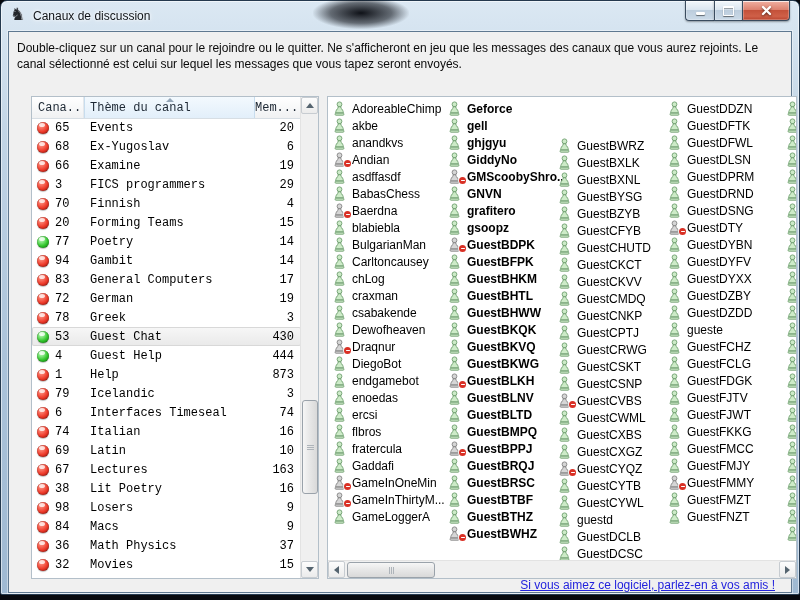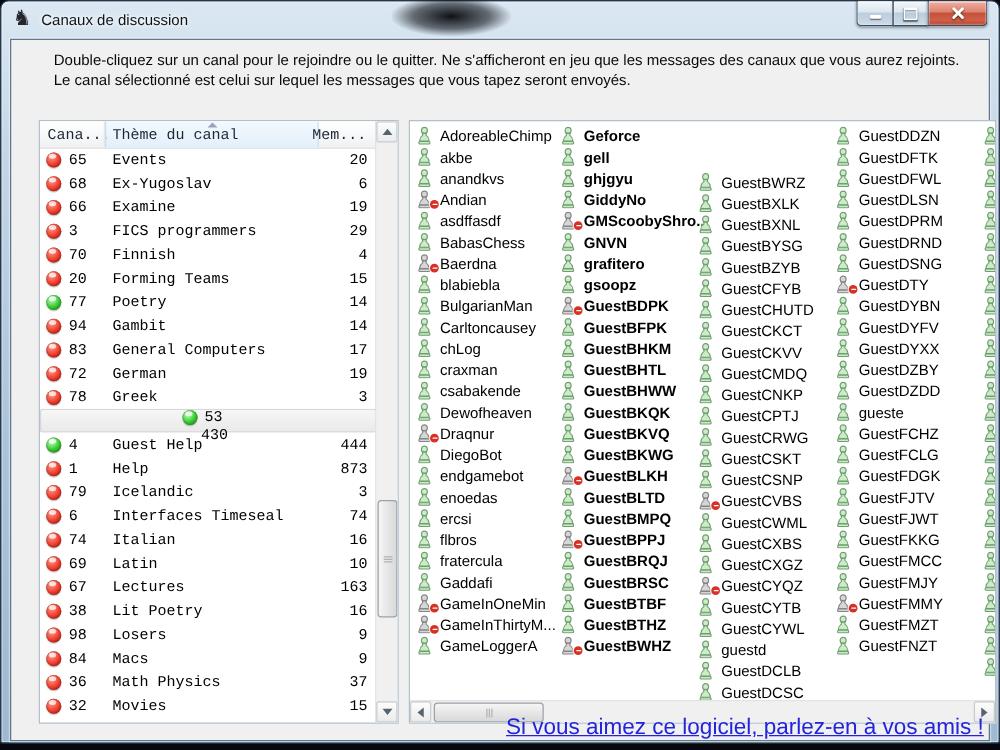--- a/index.html
+++ b/index.html
@@ -46,39 +46,39 @@
     box-shadow:0 1px 1px rgba(0,0,0,.5),inset 0 1px 1px rgba(0,0,0,.35);}
   .glyph-close{filter:drop-shadow(0 1px 1px rgba(0,0,0,.55));}
   
   .client{
     position:absolute;left:7px;top:30px;width:782px;height:560px;
     background:#f0f0f0;border:1px solid #5f7890;
     box-shadow:0 0 0 1px rgba(255,255,255,.4);
   }
   .instructions{
     position:absolute;left:8px;top:9px;right:20px;
-    font-size:12px;line-height:1.32;color:#0a0a0a;margin-left:26px;
+    font-size:12px;line-height:1.32;color:#0a0a0a;
   }
   .panel{position:absolute;background:#fff;border:1px solid #b3bfc9;}
   
   .channels-panel{left:22px;top:64px;width:286px;height:481px;overflow:hidden;font-family:Liberation Mono, monospace;}
   .ch-header{position:absolute;left:0;top:0;height:21px;width:269px;display:flex;
     background:linear-gradient(180deg,#ffffff,#f6f7f8 60%,#f0f1f2);border-bottom:1px solid #d7dee4;}
   .hcell{font-size:12px;color:#1c2733;display:flex;align-items:center;position:relative;
     border-right:1px solid #e4e8ec;}
   .hcell.h1{width:52px;padding-left:6px;box-sizing:border-box;}
   .hcell.h2{width:171px;padding-left:5px;box-sizing:border-box;
     background:linear-gradient(180deg,#f3f9fe,#e2effa);border-right:1px solid #c8ddee;border-left:1px solid #c8ddee;}
-  .hcell.h3{width:46px;justify-content:flex-end;padding-right:8px;box-sizing:border-box;border-right:none;}
+  .hcell.h3{width:46px;justify-content:flex-start;padding-right:8px;box-sizing:border-box;border-right:none;}
   .sort-arrow{position:absolute;top:1px;left:50%;margin-left:-4px;width:0;height:0;
     border-left:4px solid transparent;border-right:4px solid transparent;border-bottom:4px solid #94a6b8;}
   .ch-body{position:absolute;left:0;top:21px;width:269px;bottom:0;overflow:hidden;}
   .ch-row{height:19px;display:flex;align-items:center;font-size:12px;color:#000;}
   .ch-row.selected{background:linear-gradient(180deg,#f7f7f7,#e9e9e9);
-    box-shadow:inset 0 0 0 1px #d8d8d8;border-radius:2px;flex-direction:column;}
+    box-shadow:inset 0 0 0 1px #d8d8d8;border-radius:2px;}
   .cell1{width:52px;display:flex;align-items:center;box-sizing:border-box;}
   .cell2{width:171px;padding-left:6px;box-sizing:border-box;white-space:nowrap;overflow:hidden;}
   .cell3{width:46px;text-align:right;padding-right:7px;box-sizing:border-box;}
   .led{width:12px;height:12px;border-radius:50%;margin:0 6px 0 5px;flex:0 0 auto;position:relative;}
   .led.off{background:radial-gradient(circle at 36% 30%,#ff9a8a,#ee3a2a 55%,#8e120a 95%);
     box-shadow:inset 0 0 1px #5c0b06,0 1px 1px rgba(0,0,0,.25);}
   .led.on{background:radial-gradient(circle at 36% 30%,#c2ffc0,#34c62e 55%,#0e7a0c 95%);
     box-shadow:inset 0 0 1px #0a5208,0 1px 1px rgba(0,0,0,.25);}
   .led::after{content:'';position:absolute;left:2px;top:1px;width:6px;height:4px;border-radius:50%;
     background:rgba(255,255,255,.75);filter:blur(.4px);}
@@ -103,21 +103,21 @@
   .users-panel{left:318px;top:64px;width:468px;height:481px;overflow:hidden;}
   .users-cols{position:absolute;left:0;top:0;right:0;bottom:17px;overflow:hidden;}
   .user-col{position:absolute;top:3px;width:114px;}
   .user-row{height:17px;display:flex;align-items:center;font-size:12px;color:#000;white-space:nowrap;overflow:hidden;}
   .pawn-wrap{position:relative;width:14px;height:15px;flex:0 0 auto;margin-right:5px;}
   .busy-badge{position:absolute;right:-4px;bottom:0;width:7px;height:7px;border-radius:50%;
     background:var(--busy-badge,#d93025);box-shadow:0 0 0 1px rgba(255,255,255,.8);}
   .busy-badge::after{content:'';position:absolute;left:1.5px;top:2.7px;width:4px;height:1.4px;background:#fff;border-radius:1px;}
   
   .footer-link{
-    position:absolute;right:4px;bottom:0px;font-size:18px;
+    position:absolute;right:16px;bottom:0px;font-size:12px;
     color:var(--link-color,#2323dd);
   }
 </style>
 </head>
 <body>
 
 <div class="window">
   <div class="titlebar">
     <span class="win-icon">♞</span>
     <span class="win-title">Canaux de discussion</span>
@@ -785,20 +785,30 @@
               <span class="uname">GuestBLKH</span>
             </div>
             <div class="user-row">
               <span class="pawn-wrap"><svg width="13" height="15" viewBox="0 0 13 15">
                   <g fill="#cdebc8" stroke="#6f9f6f" stroke-width="0.9">
                     <circle cx="6.5" cy="3.3" r="2.4"></circle>
                     <path d="M4.9 5.7 h3.2 l-0.3 1.4 c1.6 1.1 2.4 2.9 2.6 4.7 h-7.8 c0.2 -1.8 1 -3.6 2.6 -4.7 z"></path>
                     <rect x="2.1" y="12.2" width="8.8" height="2" rx="0.8"></rect>
                   </g>
                 </svg></span>
+              <span class="uname">GuestBLNV</span>
+            </div>
+            <div class="user-row">
+              <span class="pawn-wrap"><svg width="13" height="15" viewBox="0 0 13 15">
+                  <g fill="#cdebc8" stroke="#6f9f6f" stroke-width="0.9">
+                    <circle cx="6.5" cy="3.3" r="2.4"></circle>
+                    <path d="M4.9 5.7 h3.2 l-0.3 1.4 c1.6 1.1 2.4 2.9 2.6 4.7 h-7.8 c0.2 -1.8 1 -3.6 2.6 -4.7 z"></path>
+                    <rect x="2.1" y="12.2" width="8.8" height="2" rx="0.8"></rect>
+                  </g>
+                </svg></span>
               <span class="uname">GuestBLTD</span>
             </div>
             <div class="user-row">
               <span class="pawn-wrap"><svg width="13" height="15" viewBox="0 0 13 15">
                   <g fill="#cdebc8" stroke="#6f9f6f" stroke-width="0.9">
                     <circle cx="6.5" cy="3.3" r="2.4"></circle>
                     <path d="M4.9 5.7 h3.2 l-0.3 1.4 c1.6 1.1 2.4 2.9 2.6 4.7 h-7.8 c0.2 -1.8 1 -3.6 2.6 -4.7 z"></path>
                     <rect x="2.1" y="12.2" width="8.8" height="2" rx="0.8"></rect>
                   </g>
                 </svg></span>

